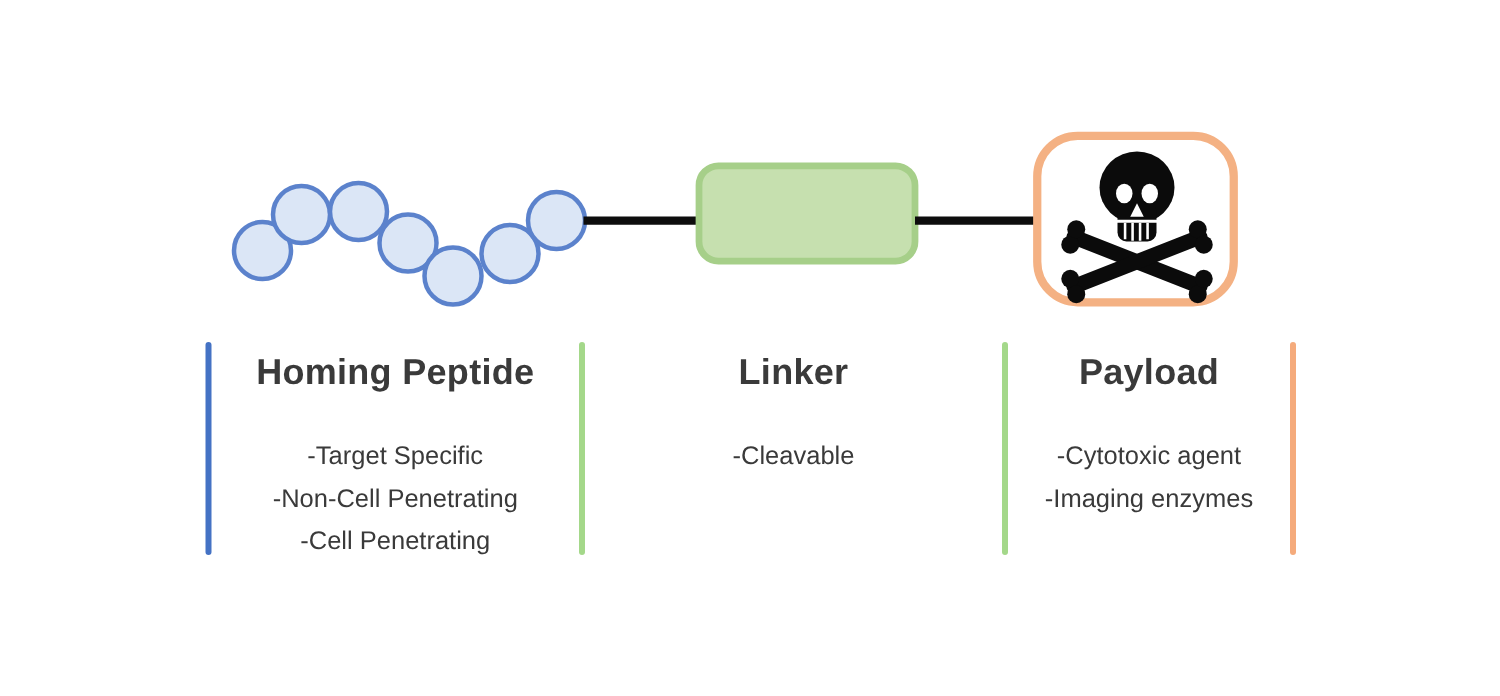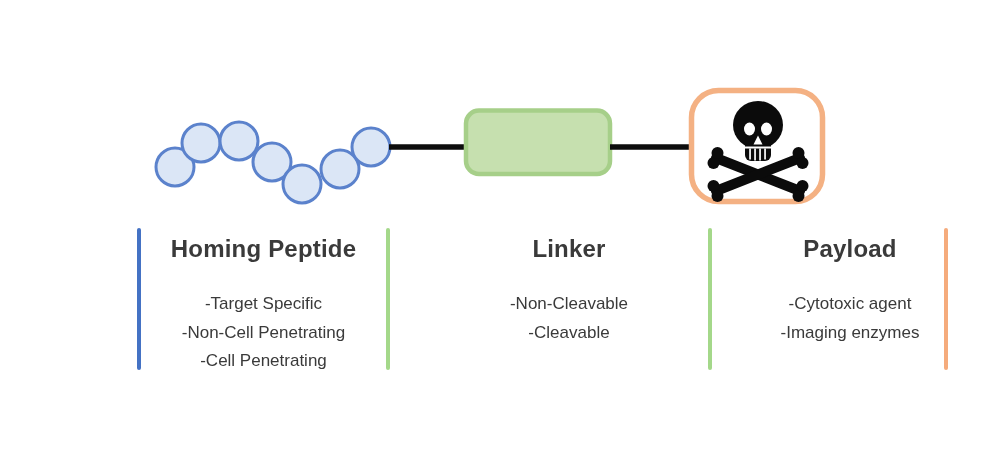--- a/index.html
+++ b/index.html
@@ -28,22 +28,22 @@
     width: 727px; height: 142px;
     display: flex; flex-direction: row; align-items: stretch;
   }
   .vbar { width: 4px; height: 142px; border-radius: 2px; flex: 0 0 4px; }
   .vbar.blue   { background: var(--bar_blue, #4472c4); }
   .vbar.green  { background: var(--bar_green, #a4d88a); }
   .vbar.orange { background: var(--bar_orange, #f5ab7c); }
 
   .col { display: flex; flex-direction: column; align-items: center; }
   .col.c1 { width: 245px; flex: 0 0 245px; }
-  .col.c2 { width: 278px; flex: 0 0 278px; margin-left: 40px; }
-  .col.c3 { width: 188px; flex: 0 0 188px; padding-left: 44px; }
+  .col.c2 { width: 278px; flex: 0 0 278px; }
+  .col.c3 { width: 188px; flex: 0 0 188px; }
 
   .col-title {
     margin-top: 6px;
     font-size: 24px; line-height: 30px;
     font-weight: bold;
     color: var(--text, #3a3a3a);
     text-align: center;
     letter-spacing: 0.2px;
     white-space: nowrap;
   }
@@ -119,21 +119,20 @@
         <div class="item">-Non-Cell Penetrating</div>
         <div class="item">-Cell Penetrating</div>
       </div>
     </div>
 
     <div class="vbar green"></div>
 
     <div class="col c2">
       <div class="col-title">Linker</div>
       <div class="col-items">
-        <div class="item">-Non-Cleavable</div>
         <div class="item">-Cleavable</div>
       </div>
     </div>
 
     <div class="vbar green"></div>
 
     <div class="col c3">
       <div class="col-title">Payload</div>
       <div class="col-items">
         <div class="item">-Cytotoxic agent</div>

